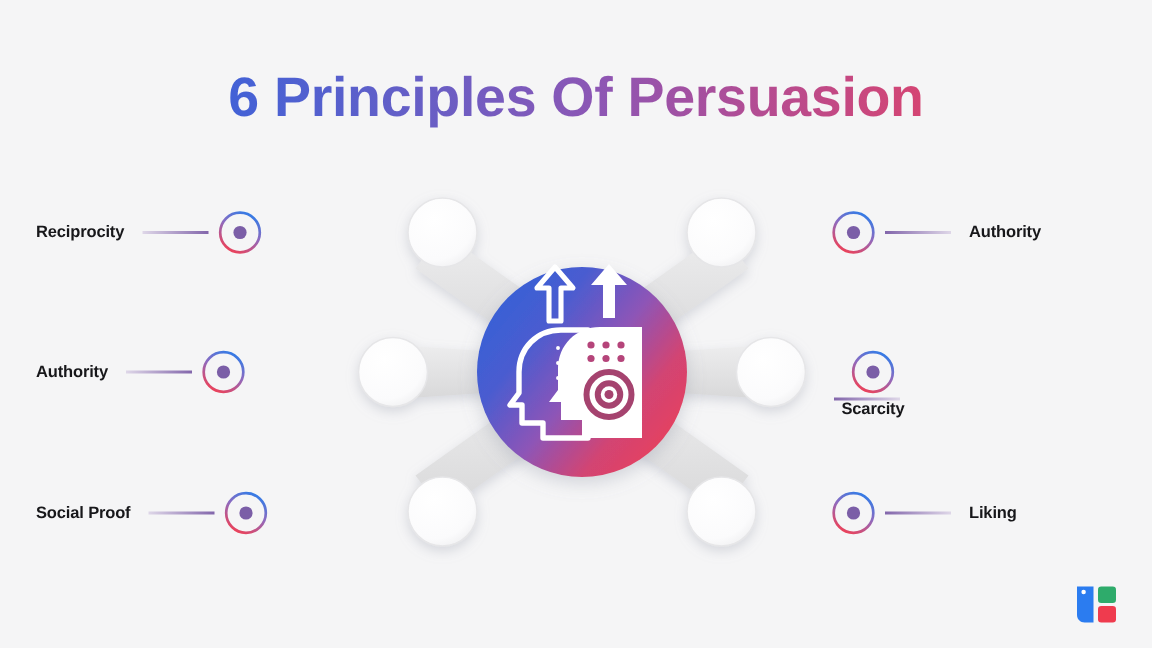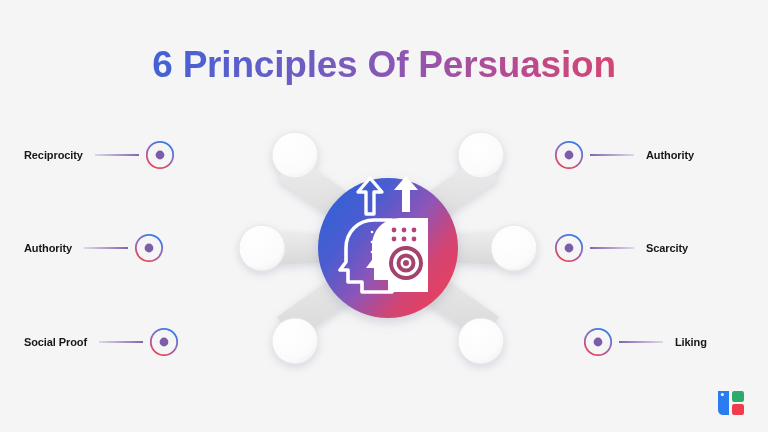--- a/index.html
+++ b/index.html
@@ -273,32 +273,32 @@
     <span class="marker">
       <svg width="34" height="34" viewBox="0 0 34 34" xmlns="http://www.w3.org/2000/svg">
         <circle cx="17" cy="17" r="13.2" fill="none" stroke="url(#ringA)" stroke-width="1.8"></circle>
         <circle cx="17" cy="17" r="4.4" fill="#7b5ea7"></circle>
       </svg>
     </span>
     <span class="connector"></span>
     <span class="node-label">Authority</span>
   </div>
 
-  <div class="node right" style="left:552px; top:231px;">
+  <div class="node right" style="left:552px; top:231px;flex-direction:column;">
     <span class="marker">
       <svg width="34" height="34" viewBox="0 0 34 34" xmlns="http://www.w3.org/2000/svg">
         <circle cx="17" cy="17" r="13.2" fill="none" stroke="url(#ringA)" stroke-width="1.8"></circle>
         <circle cx="17" cy="17" r="4.4" fill="#7b5ea7"></circle>
       </svg>
     </span>
     <span class="connector"></span>
     <span class="node-label">Scarcity</span>
   </div>
 
-  <div class="node right" style="left:581px; top:325px;">
+  <div class="node right" style="left:552px; top:325px;">
     <span class="marker">
       <svg width="34" height="34" viewBox="0 0 34 34" xmlns="http://www.w3.org/2000/svg">
         <circle cx="17" cy="17" r="13.2" fill="none" stroke="url(#ringA)" stroke-width="1.8"></circle>
         <circle cx="17" cy="17" r="4.4" fill="#7b5ea7"></circle>
       </svg>
     </span>
     <span class="connector"></span>
     <span class="node-label">Liking</span>
   </div>
 

